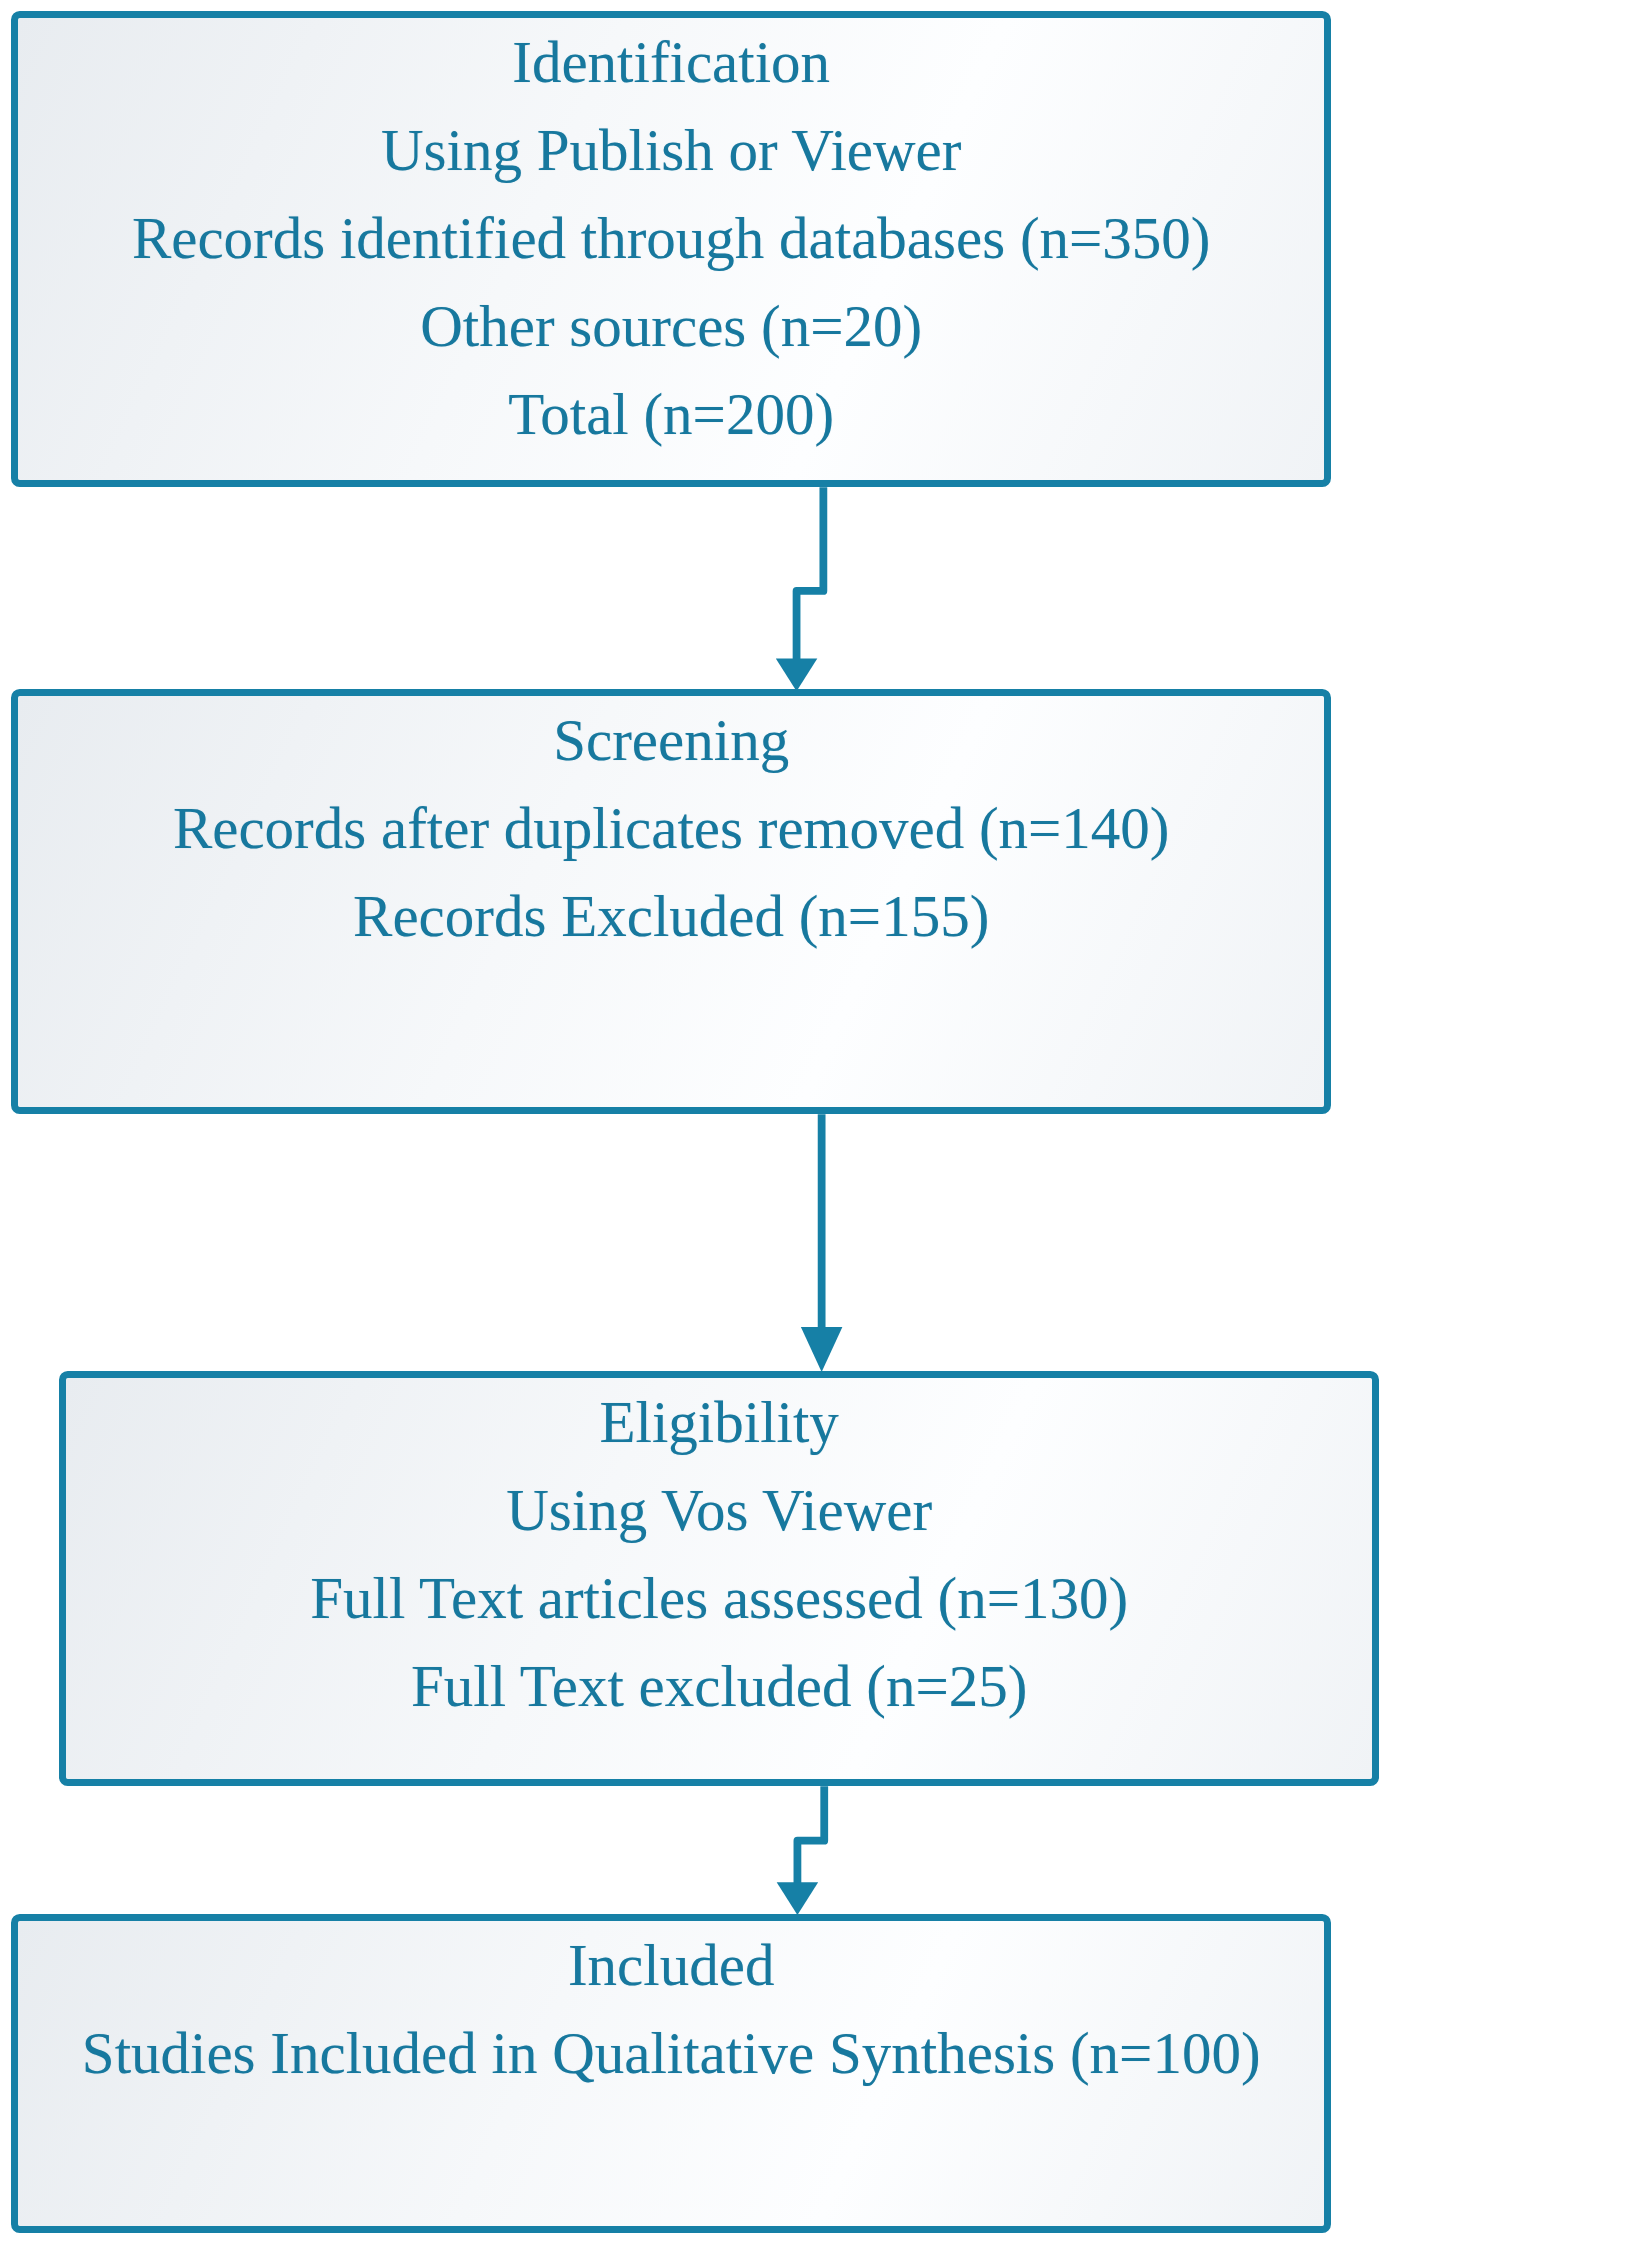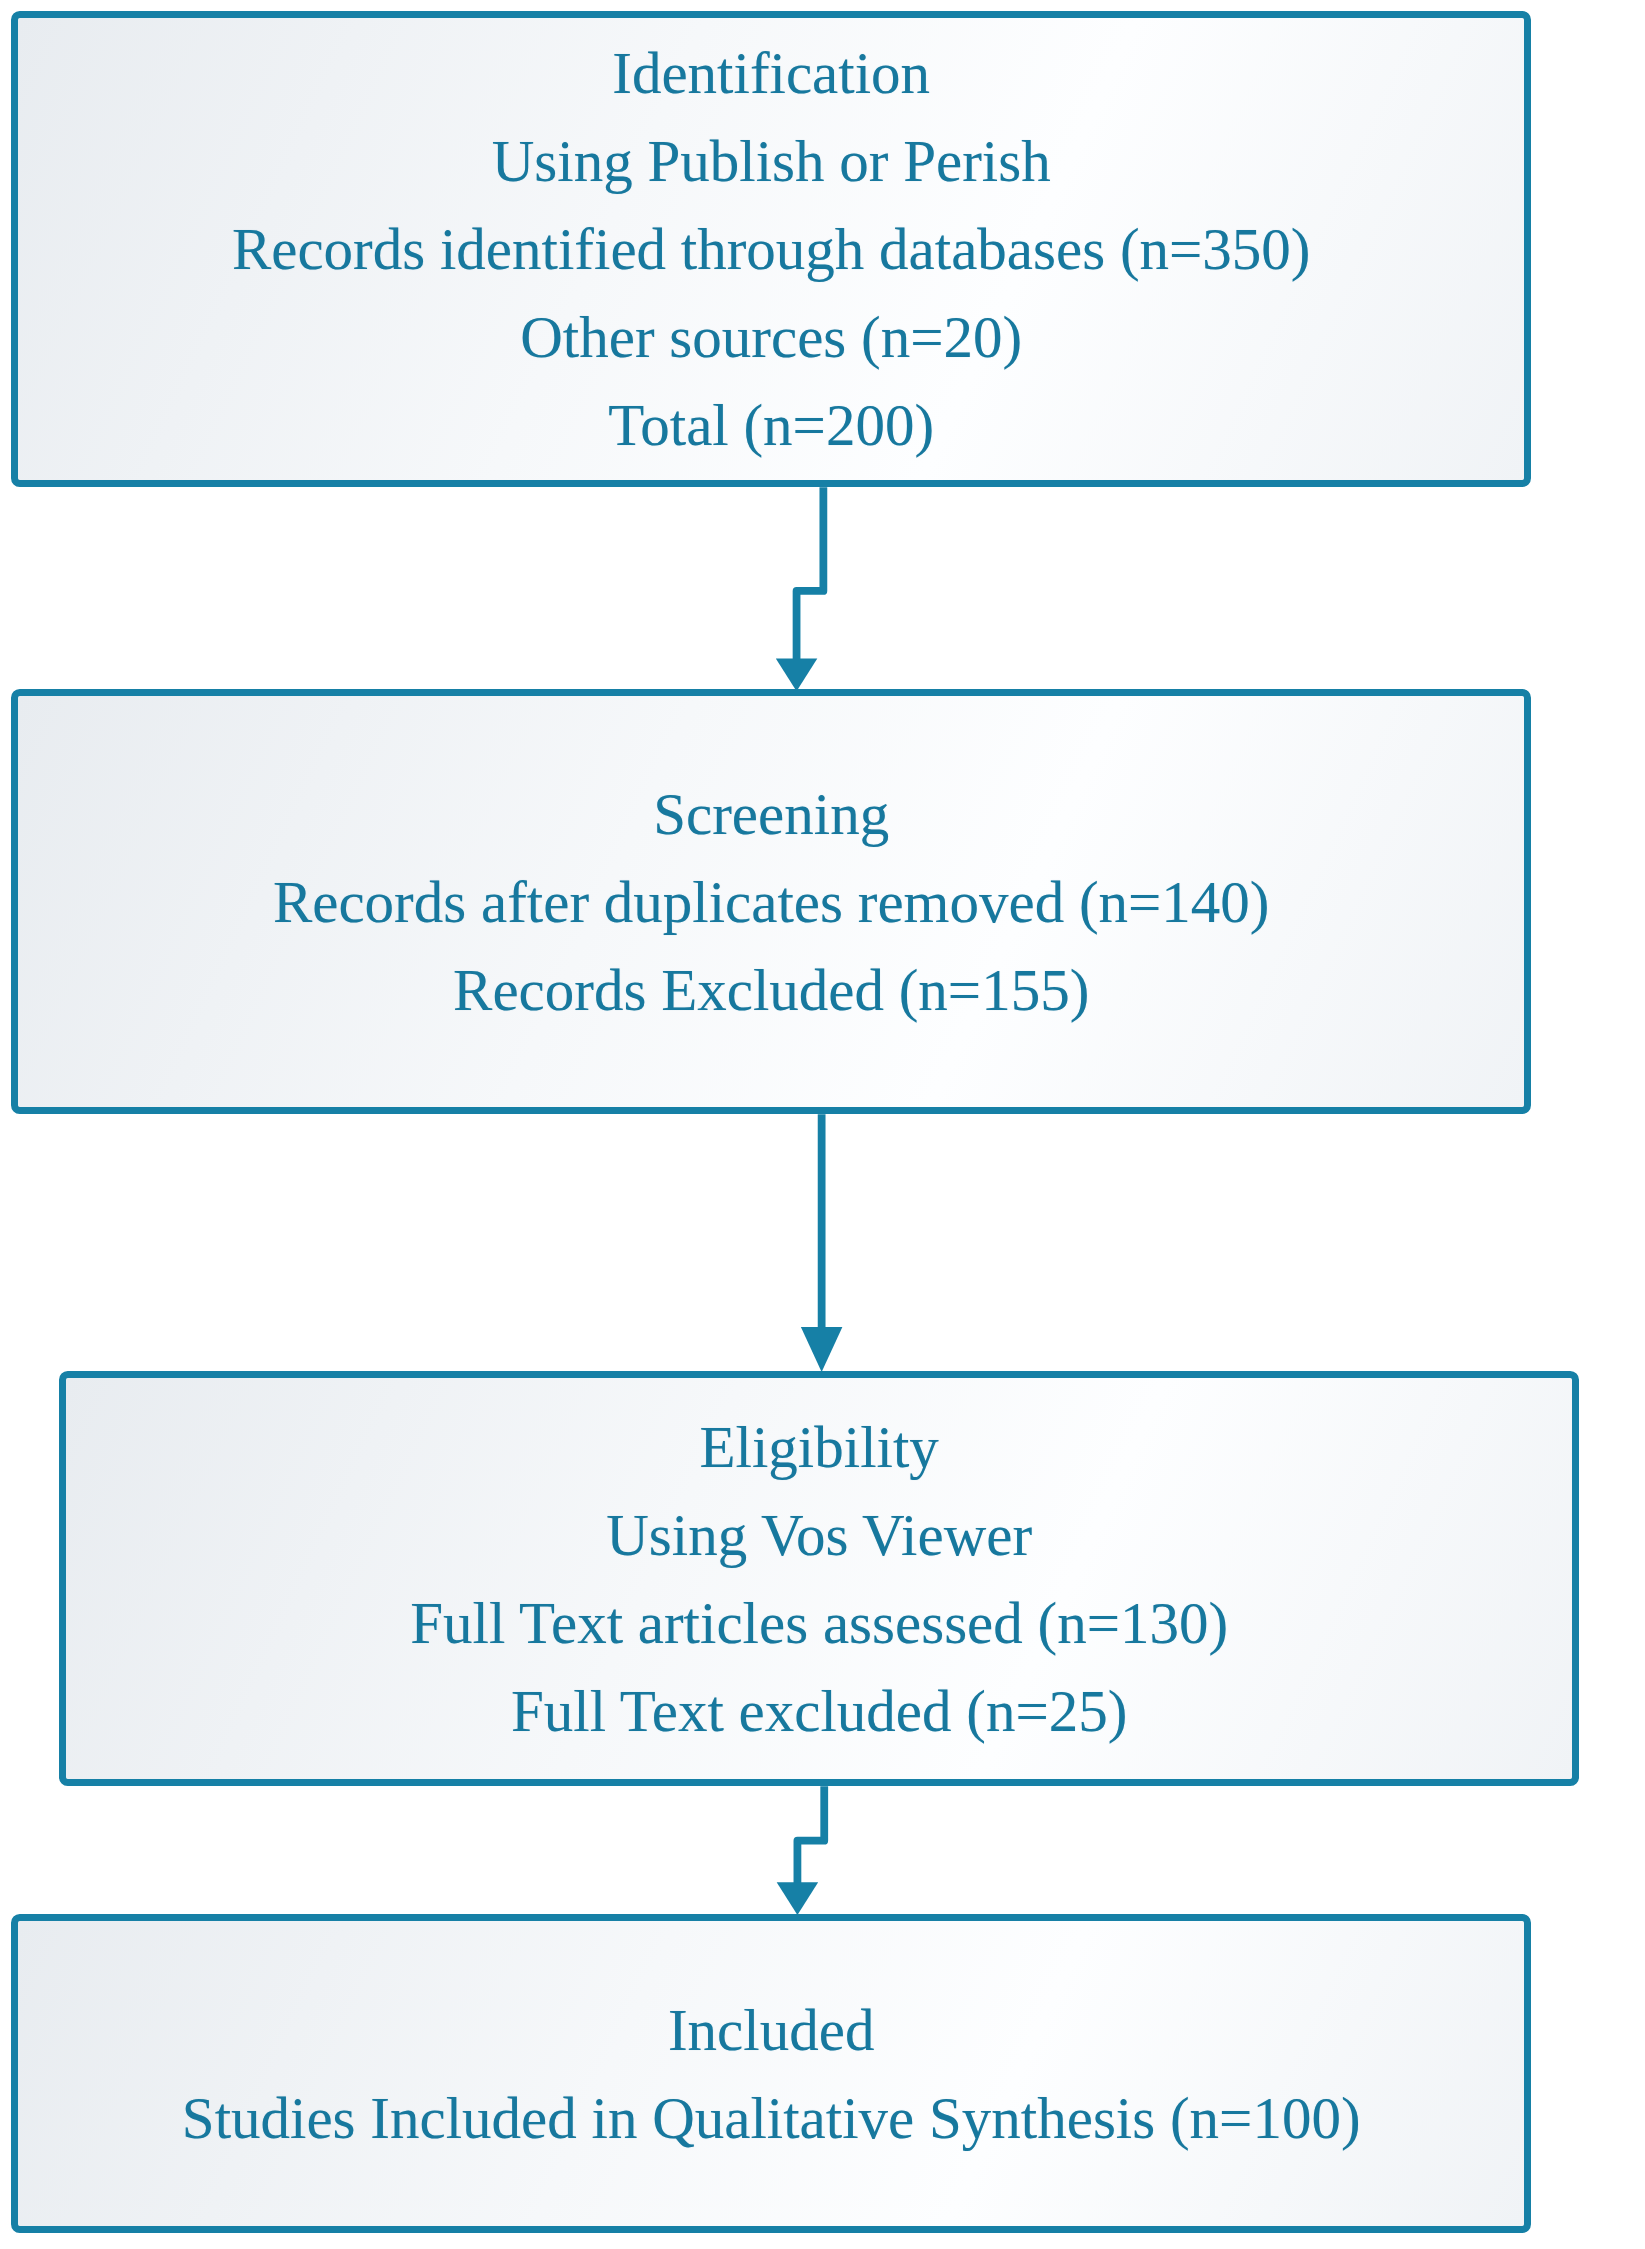--- a/index.html
+++ b/index.html
@@ -16,28 +16,27 @@
   }
   .flow {
     position: absolute;
     left: 0; top: 0;
     width: 1645px;
     height: 2250px;
   }
   .box {
     position: absolute;
     left: 11.2px;
-    width: 1520px;
+    width: 1320px;
     box-sizing: border-box;
     border: 7px solid #1680A6;
     border-radius: 8.7px;
     background: linear-gradient(115deg, #e8ecf0 0%, #f6f8fa 40%, #fdfeff 65%, #f0f3f6 100%);
     display: flex;
     flex-direction: column;
-    justify-content: center;
     align-items: center;
     text-align: center;
     color: #17789E;
     font-size: 59px;
     line-height: 88px;
     text-shadow: 0 0 0.9px rgba(23,120,158,0.35);
   }
   .box-1 { top: 11.2px;   height: 476px; }
   .box-2 { top: 689px;  height: 425px; }
   .box-3 { top: 1371px; height: 415px; margin-left: 48px; }
@@ -62,21 +61,21 @@
     stroke: none;
   }
 </style>
 </head>
 <body>
 
 <div class="flow">
 
   <div class="box box-1">
     <div class="box-line">Identification</div>
-    <div class="box-line">Using Publish or Perish</div>
+    <div class="box-line">Using Publish or Viewer</div>
     <div class="box-line">Records identified through databases (n=350)</div>
     <div class="box-line">Other sources (n=20)</div>
     <div class="box-line">Total (n=200)</div>
   </div>
 
   <div class="box box-2">
     <div class="box-line">Screening</div>
     <div class="box-line">Records after duplicates removed (n=140)</div>
     <div class="box-line">Records Excluded (n=155)</div>
   </div>

